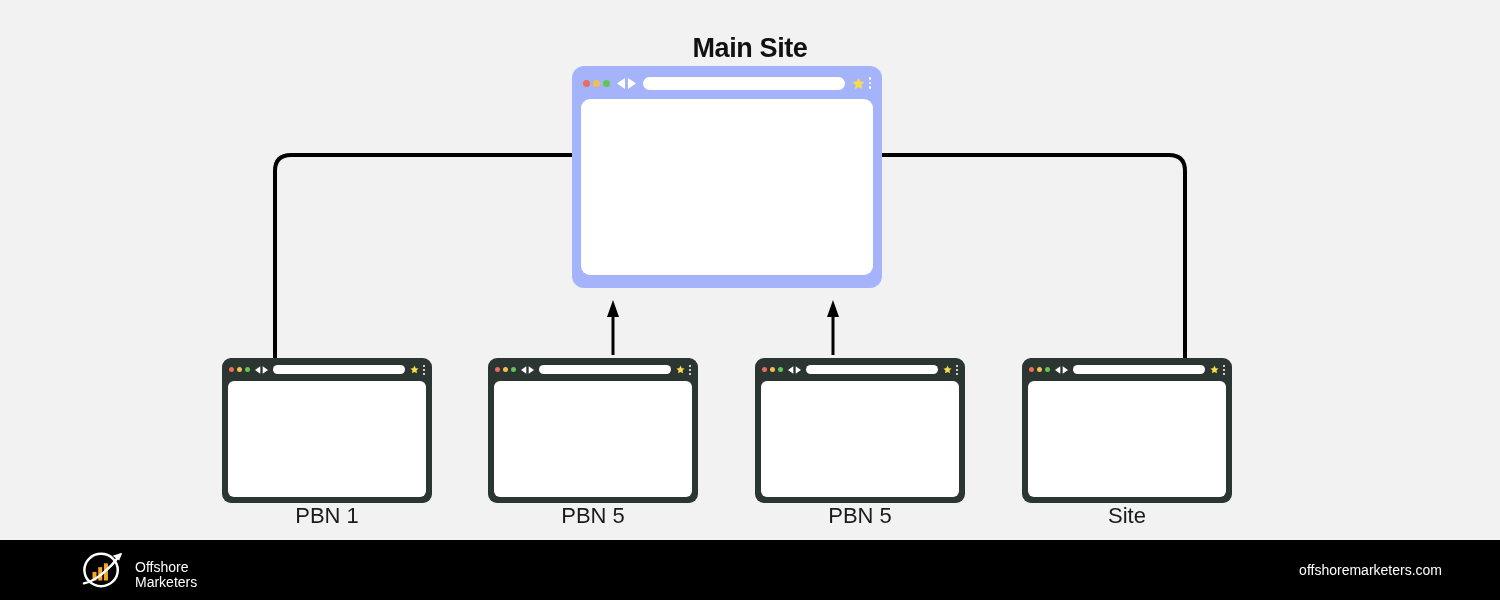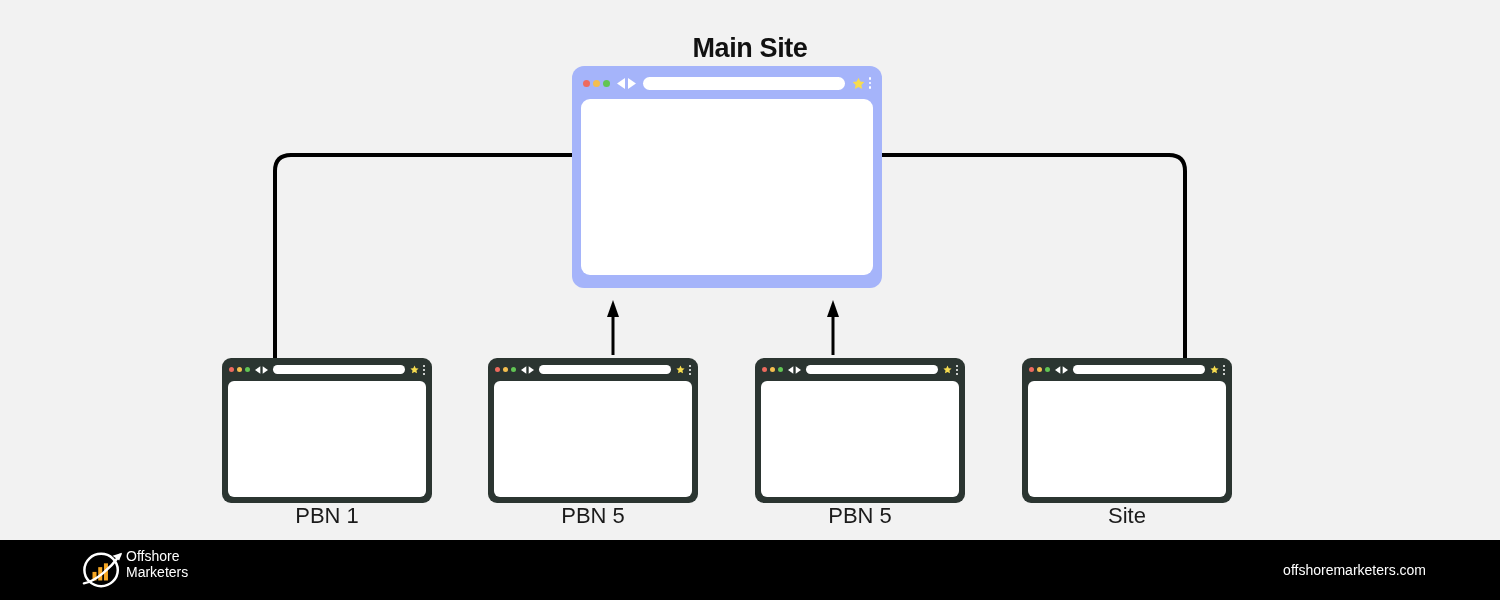--- a/index.html
+++ b/index.html
@@ -166,33 +166,34 @@
     width: 1500px;
     height: 60px;
     background: #000000;
     z-index: 10;
     display: flex;
     align-items: center;
     justify-content: space-between;
   }
   #brand {
     display: flex;
-    align-items: flex-start;
+    align-items: flex-end;
+    gap: 9px;
     margin-left: 80px;
   }
   #brand-mark { width: 46px; height: 42px; display: block; }
   #brand-text {
     display: flex;
     flex-direction: column;
     line-height: 1.12;
     color: #ffffff;
     font-size: 14px;
   }
   #footer-url {
-    margin-right: 74px;
+    margin-right: 58px;
     color: #ffffff;
     font-size: 14px;
   }
 </style>
 </head>
 <body>
 
 <div id="canvas">
 
   <svg id="connectors" viewBox="0 0 1500 540" width="1500" height="540" xmlns="http://www.w3.org/2000/svg">

